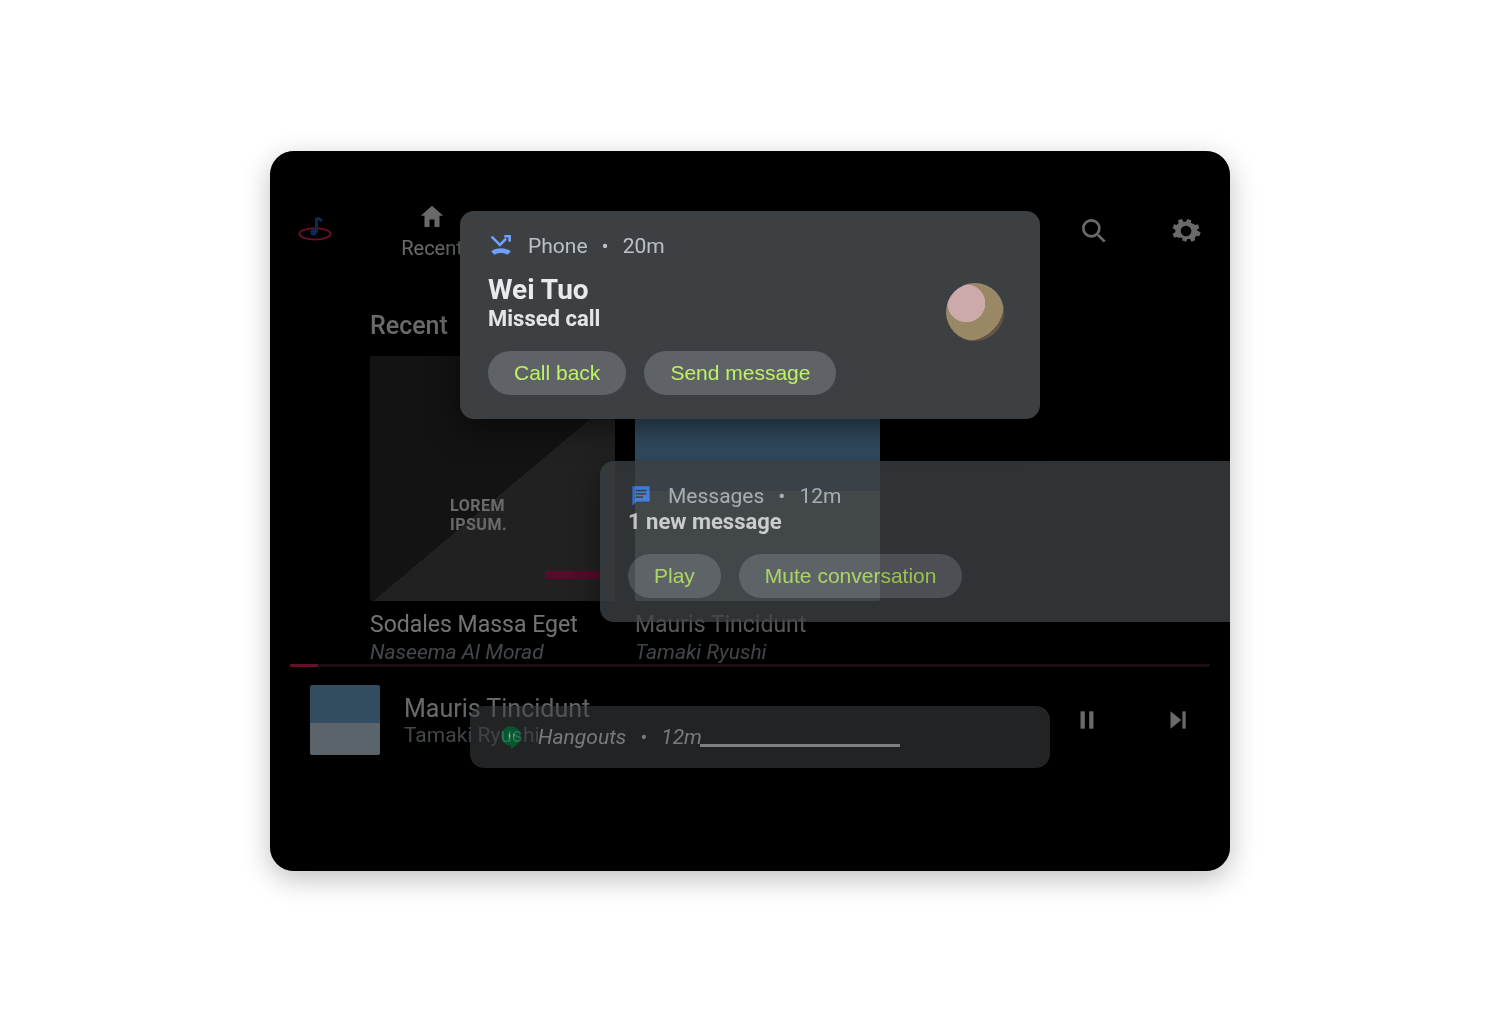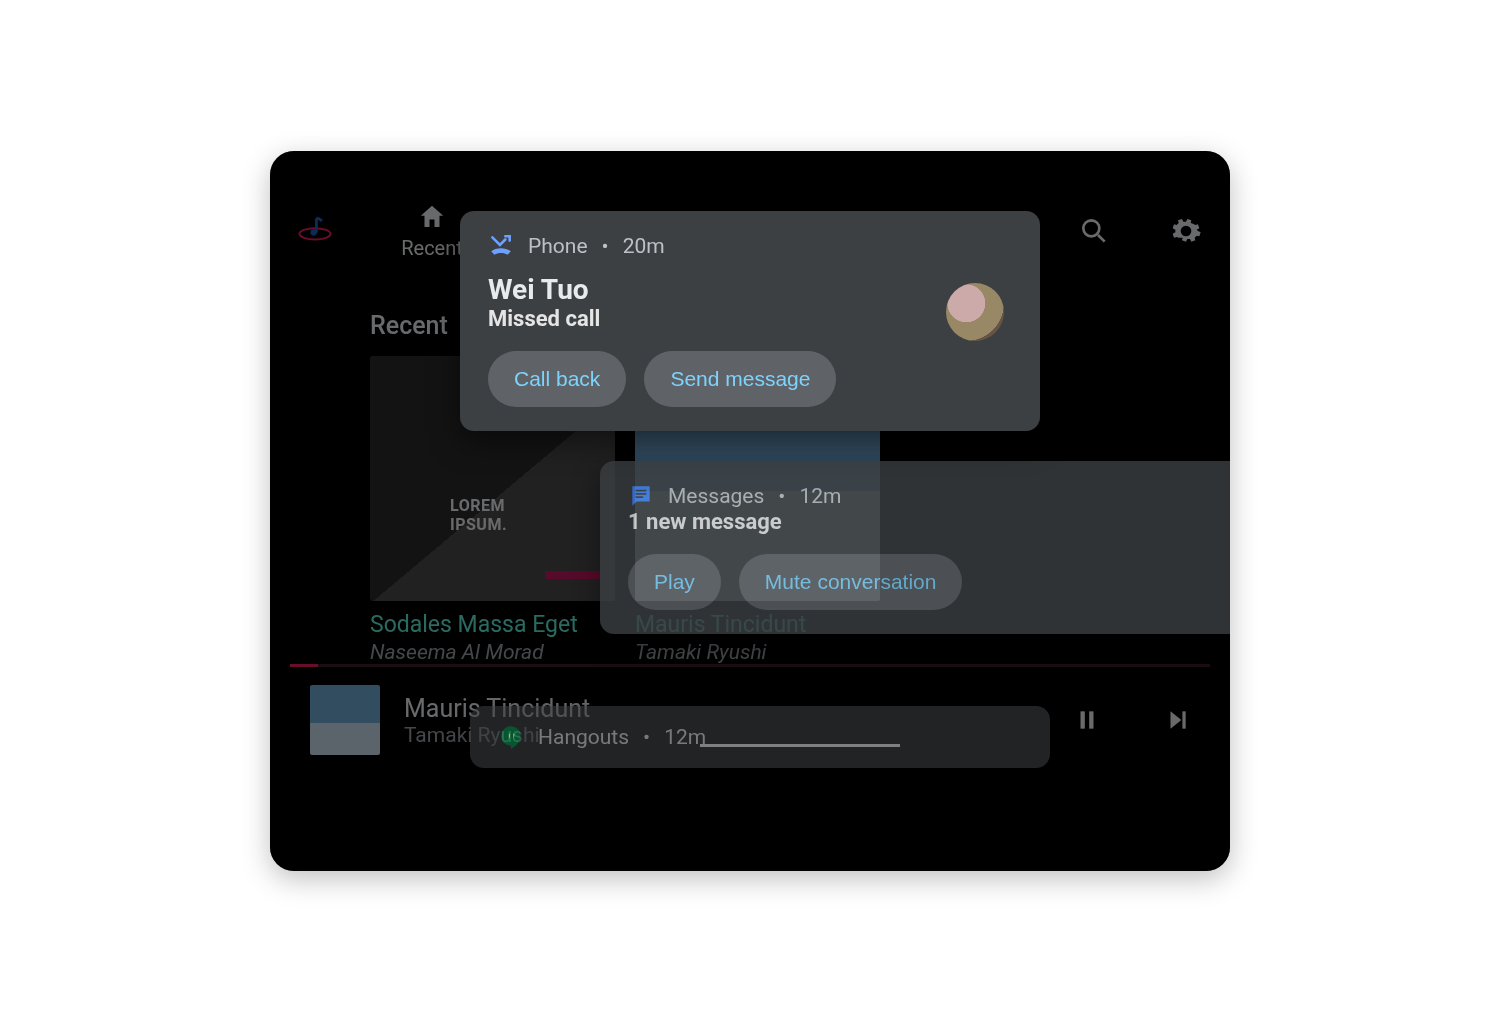--- a/index.html
+++ b/index.html
@@ -68,21 +68,21 @@
   .album .cover {
     width: 245px; height: 245px;
     background: #333;
     border-radius: 2px;
   }
   .album .cover.a { background: linear-gradient(140deg,#2b2b2b 55%,#4a4a4a 55%); position:relative; }
   .album .cover.a::after{content:"LOREM\AIPSUM."; white-space:pre; position:absolute; left:80px; top:140px; color:#e8eaed; font-size:16px; font-weight:700; letter-spacing:.5px;}
   .album .cover.a::before{content:""; position:absolute; left:175px; top:215px; width:55px; height:8px; background:#c2185b;}
   .album .cover.b { background: linear-gradient(180deg,#6fa8d6 0,#6fa8d6 55%,#cde 55%); }
   .album .cover.c { background: linear-gradient(160deg,#d8bfa4 0,#d8bfa4 60%,#b59270 60%); }
-  .album .t1 { color:#5eead4; font-size:23px; margin-top:10px; }
+  .album .t1 { color:#ffffff; font-size:23px; margin-top:10px; }
   .album .t2 { color:#9aa0a6; font-size:21px; margin-top:2px;font-style:italic; }
 
   .progress {
     position: absolute; left: 20px; right: 20px; top: 513px; height: 3px;
     background: #3c1f2a;
   }
   .progress .fill { width: 3%; height: 100%; background: #e91e63; }
 
   .nowplaying {
     position: absolute; left: 20px; right: 20px; top: 520px;
@@ -111,34 +111,34 @@
   .notif .header {
     display:flex; align-items:center; gap:14px;
     color:#bdc1c6; font-size:21px;
   }
   .notif .header .hicon{ width:26px; height:26px; }
   .notif .title { font-size:28px; margin-top:14px; font-weight:700;}
   .notif .subtitle { font-size:22px; color:#e5e5e5; font-weight:bold;}
   .notif .actions { display:flex; gap:18px; margin-top:20px;}
   .notif .actions button {
     border:none; border-radius: 999px;
-    background:#5f6368; color:#7dd3fc;
-    font-size:21px; padding:16px 26px;
+    background:#5f6368; color:#bef264;
+    font-size:21px; padding:10px 26px;
     cursor:pointer;
   }
   .notif .avatar {
     position:absolute; right:36px; top:72px;
     width:58px; height:58px; border-radius:50%;
     background: radial-gradient(circle at 35% 35%, #caa 0 35%, #986 36% 70%, #654 71% 100%);
   }
 
   
   .notif.phone { left:190px; top:60px; width:580px; }
   .notif.messages { left:330px; top:310px; width:692px; opacity:.80; }
-  .notif.hangouts { left:200px; top:555px; width:580px; opacity:.55; padding:18px 28px;}
+  .notif.hangouts { left:200px; top:555px; width:580px; opacity:.55; padding:18px 28px;font-style:italic;}
   .notif.hangouts .header{color:#dadce0;}
   .notif.hangouts .swipe {
     position:absolute; left:230px; right:150px; top:38px; height:3px; background:#e8eaed;
   }
 
   svg{display:block;}
 </style>
 </head>
 <body>
 

